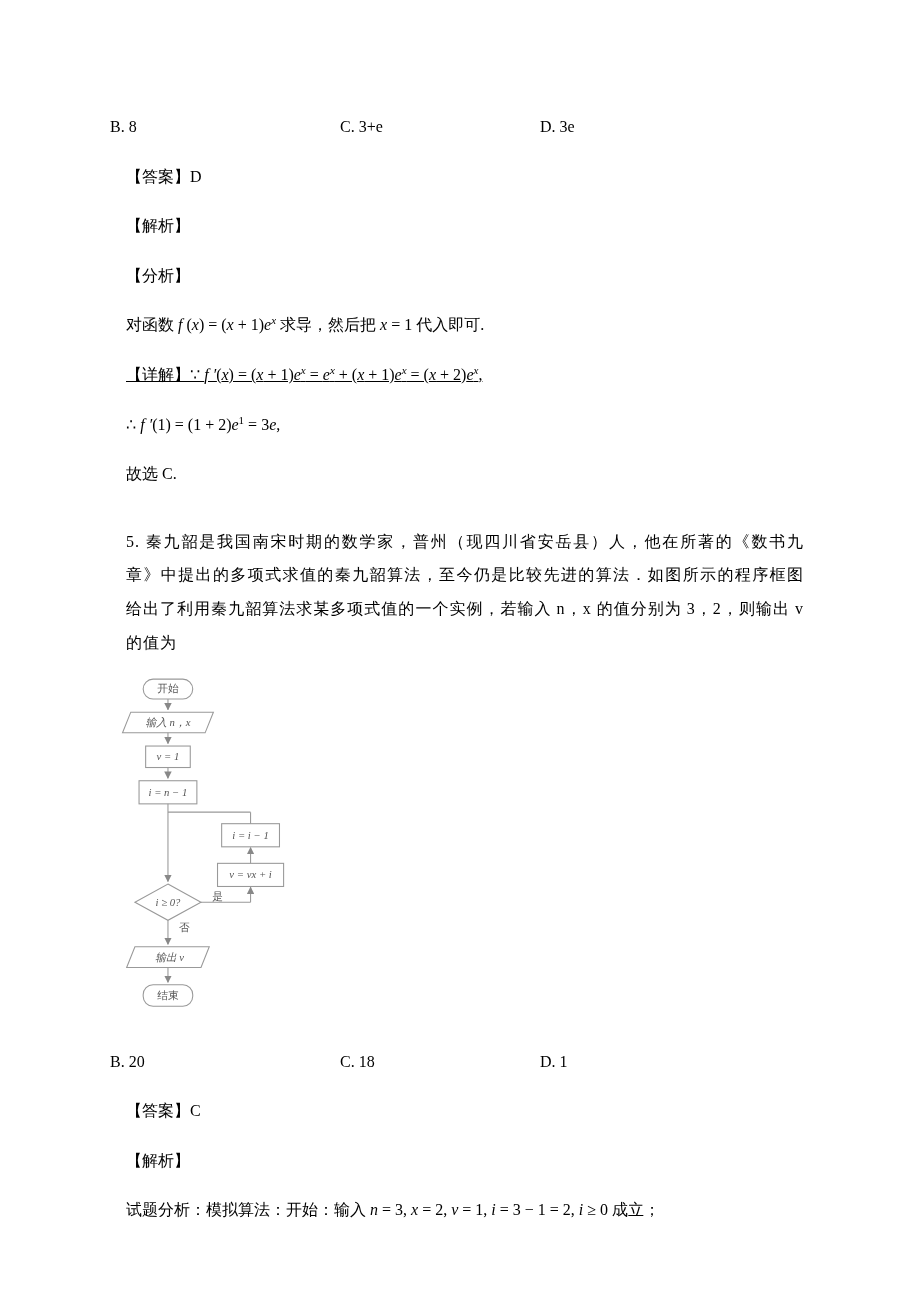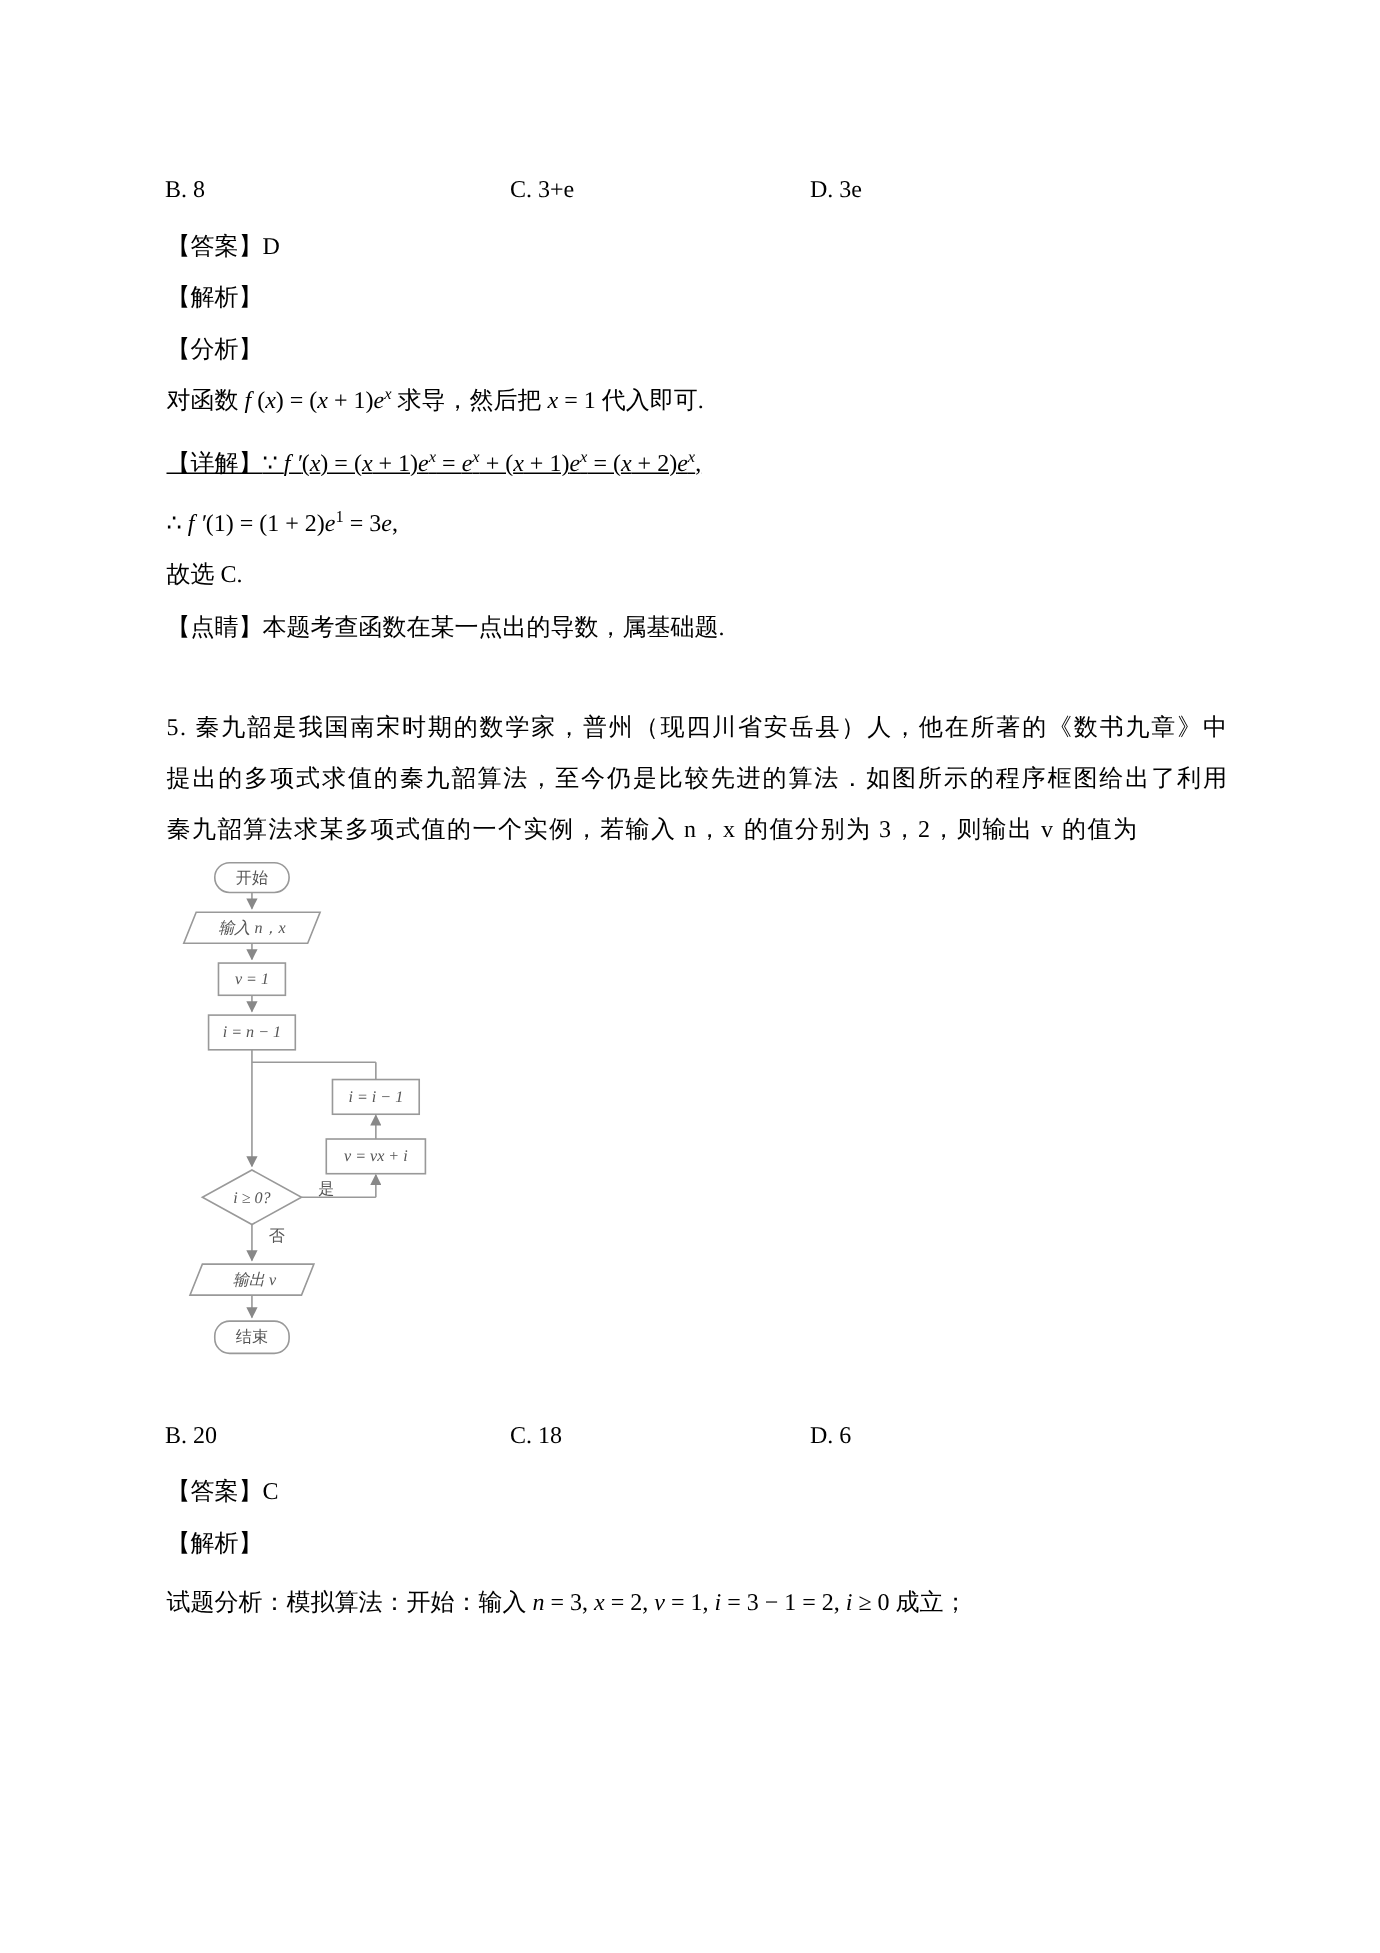--- a/index.html
+++ b/index.html
@@ -20,21 +20,21 @@
     justify-content: flex-start;
     margin-bottom: 4px;
   }
   .opt {
     flex: 0 0 auto;
   }
   .opt-a { width: 200px; }
   .opt-b { width: 230px; }
   .opt-c { width: 200px; }
   .opt-d { width: 100px; }
-  .line { margin: 1px; }
+  .line { margin: 16px; }
   .math {
     font-family: "Times New Roman", serif;
     font-style: italic;
   }
   .mathup {
     font-family: "Times New Roman", serif;
     font-style: normal;
   }
   .sup {
     font-family: "Times New Roman", serif;
@@ -84,23 +84,20 @@
   <p class="line" style="margin-top:8px;text-decoration:underline;">
     <span>【详解】</span><span class="because-therefore">∵ </span><span class="math">f ′</span><span class="mathup">(</span><span class="math">x</span><span class="mathup">) = (</span><span class="math">x</span><span class="mathup"> + 1)</span><span class="math">e</span><span class="sup">x</span><span class="mathup"> = </span><span class="math">e</span><span class="sup">x</span><span class="mathup"> + (</span><span class="math">x</span><span class="mathup"> + 1)</span><span class="math">e</span><span class="sup">x</span><span class="mathup"> = (</span><span class="math">x</span><span class="mathup"> + 2)</span><span class="math">e</span><span class="sup">x</span><span class="mathup">,</span>
   </p>
 
   <p class="line" style="margin-top:6px;">
     <span class="because-therefore">∴ </span><span class="math">f ′</span><span class="mathup">(1) = (1 + 2)</span><span class="math">e</span><span class="sup" style="font-style:normal;">1</span><span class="mathup"> = 3</span><span class="math">e</span><span class="mathup">,</span>
   </p>
 
   <p class="line">故选 C.</p>
 
-  <p class="line">
-    <span>【点睛】</span><span>本题考查函数在某一点出的导数，属基础题.</span>
-  </p>
 
   <div class="q5">
     <p class="line gap">
       <span>5. </span><span>秦九韶是我国南宋时期的数学家，普州（现四川省安岳县）人，他在所著的《数书九章》中提出的多项式求值的秦九韶算法，至今仍是比较先进的算法．如图所示的程序框图给出了利用秦九韶算法求某多项式值的一个实例，若输入 n，x 的值分别为 3，2，则输出 v 的值为</span>
     </p>
 
     <svg class="flowchart-svg" viewBox="0 0 230 440">
       <defs>
         <marker id="arr" viewBox="0 0 10 10" refX="9" refY="5" markerWidth="7" markerHeight="7" orient="auto">
           <path d="M 0 0 L 10 5 L 0 10 z" fill="#888"></path>
@@ -148,21 +145,21 @@
         <line x1="75" y1="354" x2="75" y2="372" marker-end="url(#arr)"></line>
 
         <rect x="45" y="375" width="60" height="26" rx="12" ry="12"></rect>
         <text x="75" y="392" fill="#555" stroke="none">结束</text>
       </g>
     </svg>
 
     <div class="options" style="margin-top:6px;">
       <div class="opt opt-b opt-label">B.  20</div>
       <div class="opt opt-c opt-label">C.  18</div>
-      <div class="opt opt-d opt-label">D.  6</div>
+      <div class="opt opt-d opt-label">D.  1</div>
     </div>
 
     <p class="line">【答案】C</p>
     <p class="line">【解析】</p>
 
     <p class="line" style="margin-top:6px;">
       <span>试题分析：模拟算法：开始：输入</span><span class="math"> n </span><span class="mathup">= 3, </span><span class="math">x </span><span class="mathup">= 2, </span><span class="math">v </span><span class="mathup">= 1, </span><span class="math">i </span><span class="mathup">= 3 − 1 = 2, </span><span class="math">i </span><span class="mathup">≥ 0 </span><span>成立；</span>
     </p>
   </div>
 

